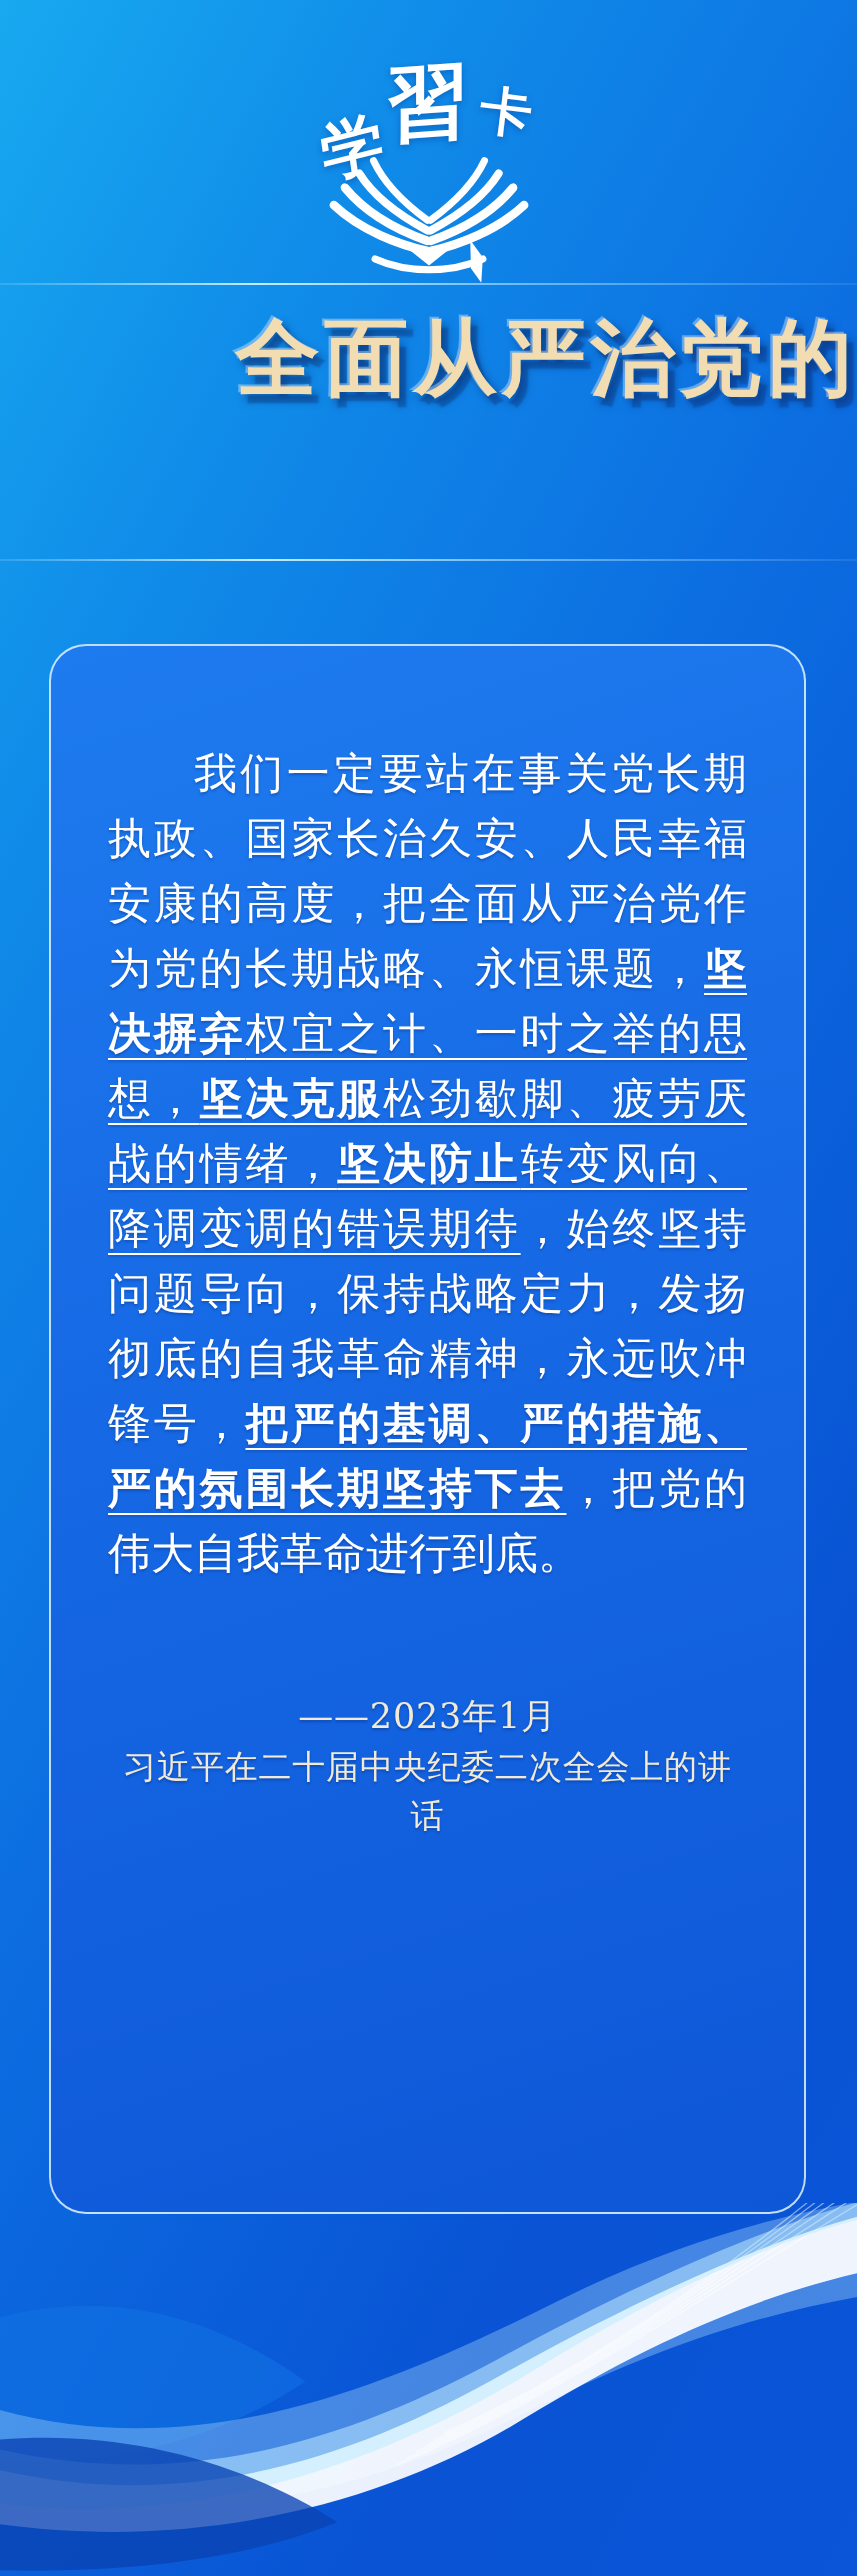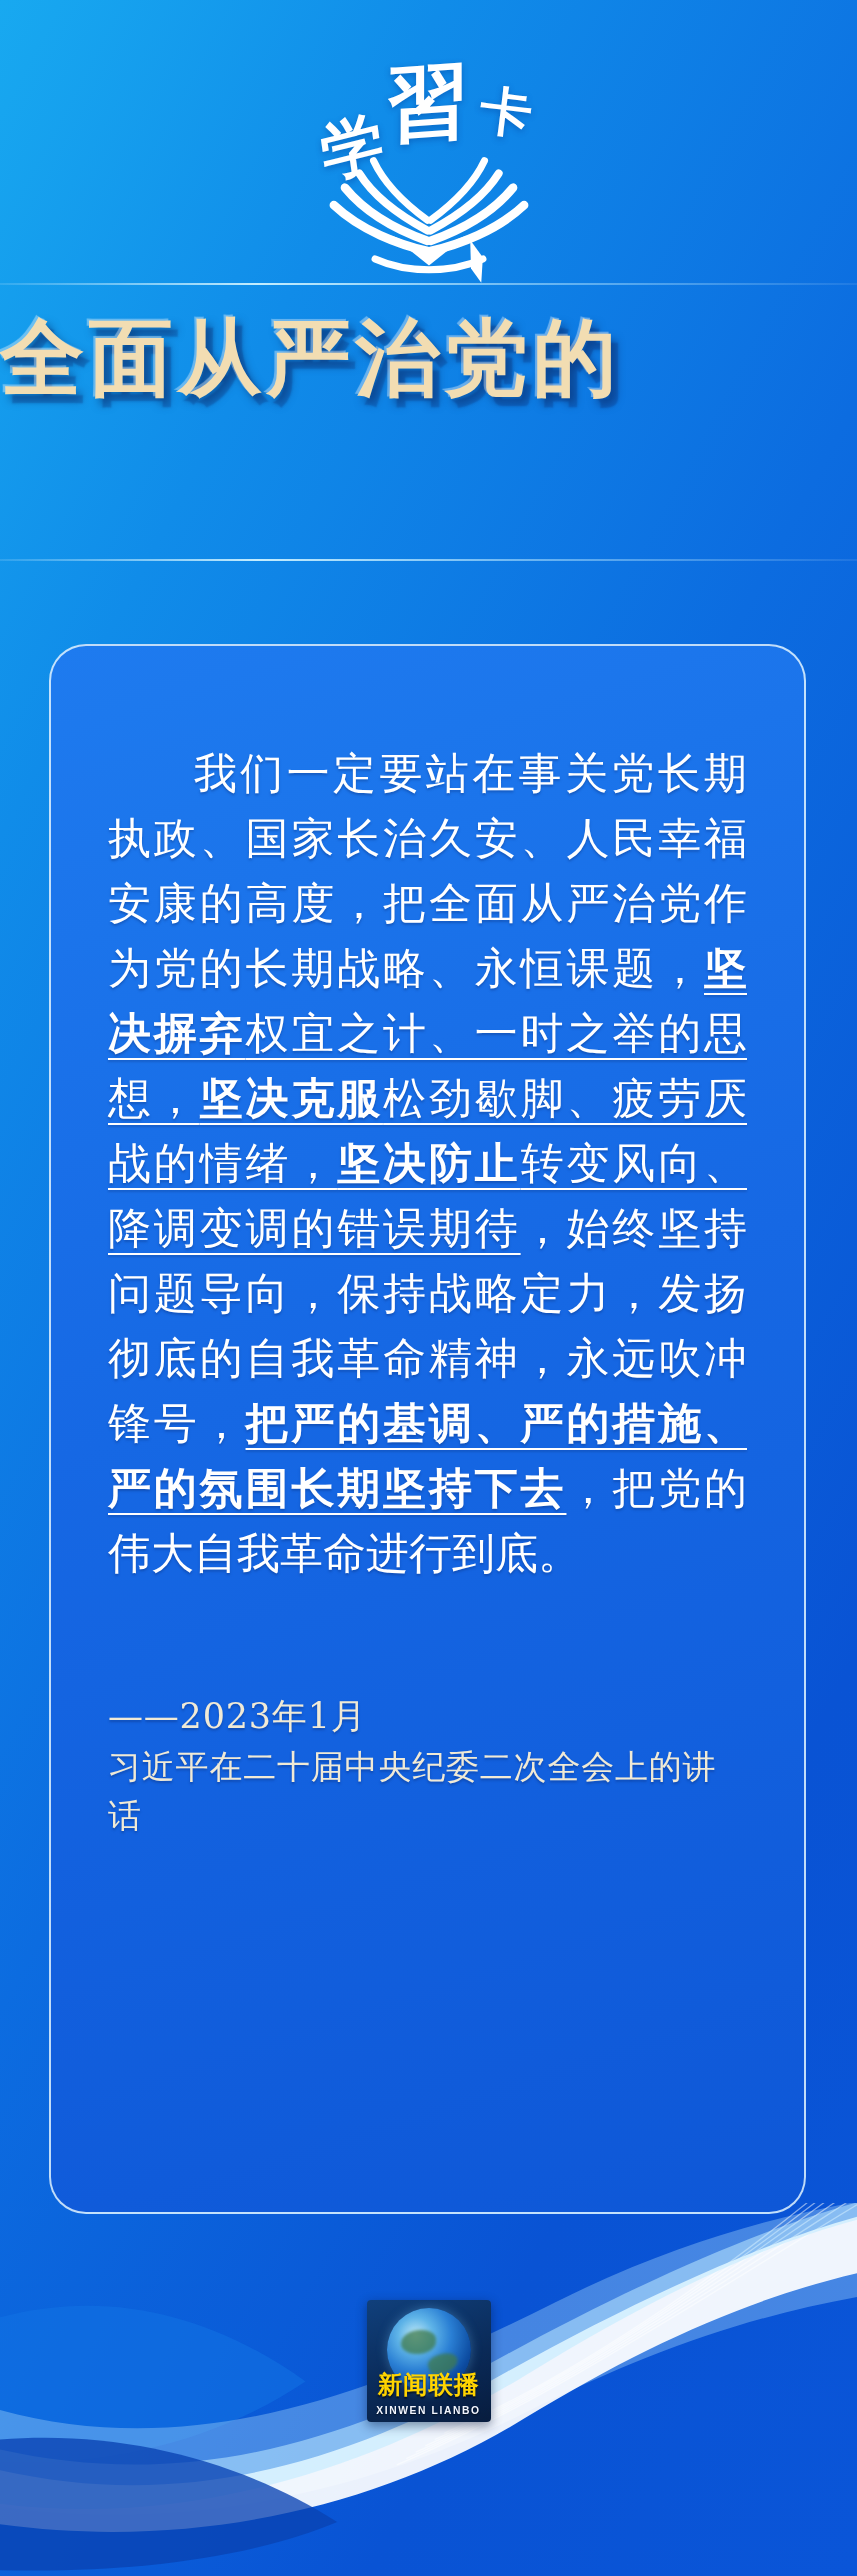--- a/index.html
+++ b/index.html
@@ -17,37 +17,37 @@
   .lc1{left:11px;top:59px;font-size:63px;transform:rotate(-14deg) skewX(-6deg);}
   .lc2{left:76px;top:1.6px;font-size:83px;transform:rotate(-4deg) skewX(-4deg);}
   .lc3{left:170px;top:32px;font-size:52px;transform:rotate(7deg);}
   .logo-book{position:absolute;left:16px;top:94px;}
   
   .sep{position:absolute;left:0;width:857px;height:2.4px;
     background:linear-gradient(90deg,rgba(255,255,255,.12) 0%,rgba(205,242,255,.95) 30%,rgba(190,235,255,.55) 60%,rgba(255,255,255,.08) 100%);}
   .sep1{top:283px;}
   .sep2{top:559px;}
   
-  .title{position:absolute;left:0;top:303px;width:857px;text-align:left;
+  .title{position:absolute;left:0;top:303px;width:857px;text-align:right;
     font-size:84px;line-height:110px;font-weight:900;letter-spacing:4.8px;
     color:#f2ddb2;
     text-shadow:-2.4px -2.4px 0.8px rgba(255,255,255,.38),4.8px 6.3px 8px rgba(8,36,96,.55),7.1px 8.7px 1.6px rgba(13,47,120,.30);}
   
   .card{position:absolute;left:49px;top:644px;width:757px;height:1570px;
     box-sizing:border-box;border:2.4px solid rgba(232,249,255,.82);border-radius:37px;
     background:linear-gradient(162deg,#1e7bef 0%,#1668e4 45%,#0e57d7 100%);
     padding:95px 57px 0 57px;}
   .para{margin:0;color:#ffffff;font-size:43px;line-height:65px;
     text-align:justify;word-break:break-all;
     text-shadow:0 1.6px 2.4px rgba(10,40,110,.35);}
   .para.indent{text-indent:2em;}
   .para + .para{margin-top:28px;}
   .para .bold{font-weight:700;}
   .para .underline{text-decoration:underline;text-decoration-thickness:2.4px;text-underline-offset:10.3px;}
-  .attribution{margin-top:105px;text-align:left;
+  .attribution{margin-top:105px;text-align:center;
     font-family:"DejaVu Serif","Liberation Serif",serif;color:#f0ead6;
     text-shadow:0 1.6px 2.4px rgba(10,40,110,.4);}
   .attr-line1{font-size:35px;line-height:51px;letter-spacing:0.8px;}
   .attr-line2{font-size:33px;line-height:49px;letter-spacing:0.8px;}
   
   .badge{position:absolute;left:50%;top:2300px;transform:translateX(-50%);
     width:124px;height:122px;border-radius:4px;overflow:hidden;
     background:linear-gradient(160deg,#10407c 0%,#0a2a58 55%,#071c3e 100%);
     box-shadow:0 3.2px 11px rgba(3,20,60,.45);}
   .earth{position:absolute;left:50%;top:8px;transform:translateX(-50%);
@@ -118,23 +118,15 @@
       <path d="M524 314 C 710 234 916 94 1100 -34"></path>
       <path d="M536 306 C 720 226 924 86 1100 -46"></path>
       <path d="M548 298 C 730 218 932 78 1100 -58"></path>
       <path d="M560 290 C 740 210 940 70 1100 -70"></path>
     </g>
     <path d="M-20 332 C 220 392 430 332 640 212 C 820 112 980 42 1100 12 L1100 84 C 960 114 820 174 660 272 C 480 382 240 442 -20 402 Z" fill="rgba(255,255,255,.92)"></path>
     <path d="M-20 306 C 220 366 430 306 640 190 C 820 92 980 24 1100 -6 L1100 16 C 968 48 824 118 664 216 C 484 326 240 416 -20 376 Z" fill="rgba(190,233,255,.55)"></path>
     <path d="M-20 300 C 140 282 300 322 425 402 C 305 452 140 468 -20 462 Z" fill="rgba(9,66,178,.78)"></path>
   </svg>
 
-  <div class="badge">
-    <div class="earth">
-      <div class="earth-blob blob1"></div>
-      <div class="earth-blob blob2"></div>
-    </div>
-    <div class="badge-title">新闻联播</div>
-    <div class="badge-sub">XINWEN LIANBO</div>
-  </div>
 
 </div>
 
 
 </body></html>

